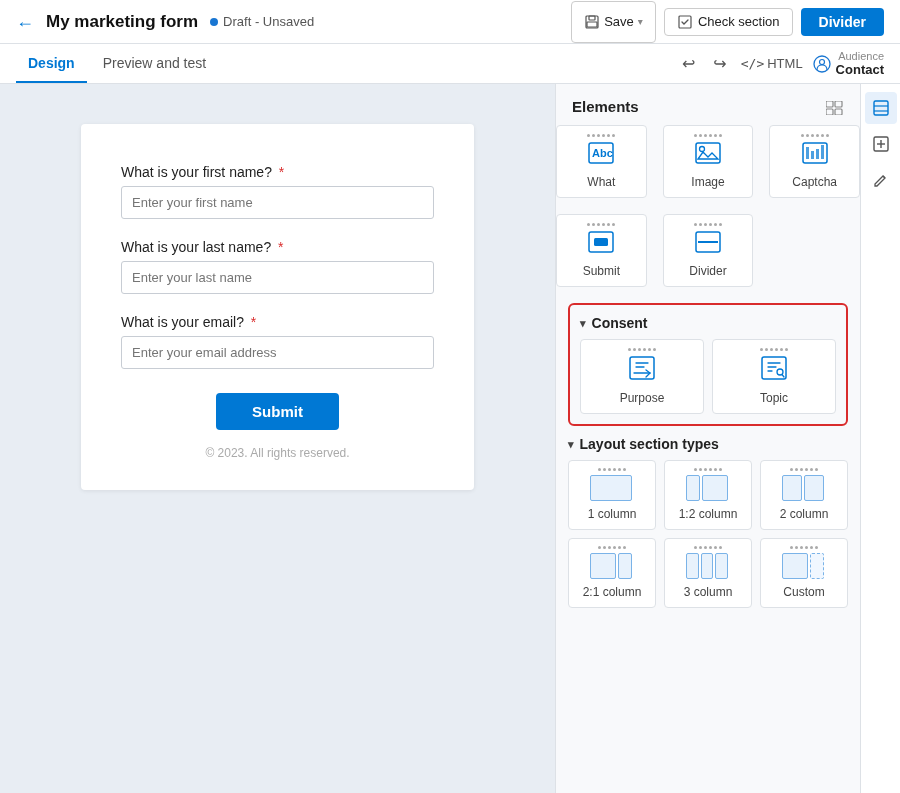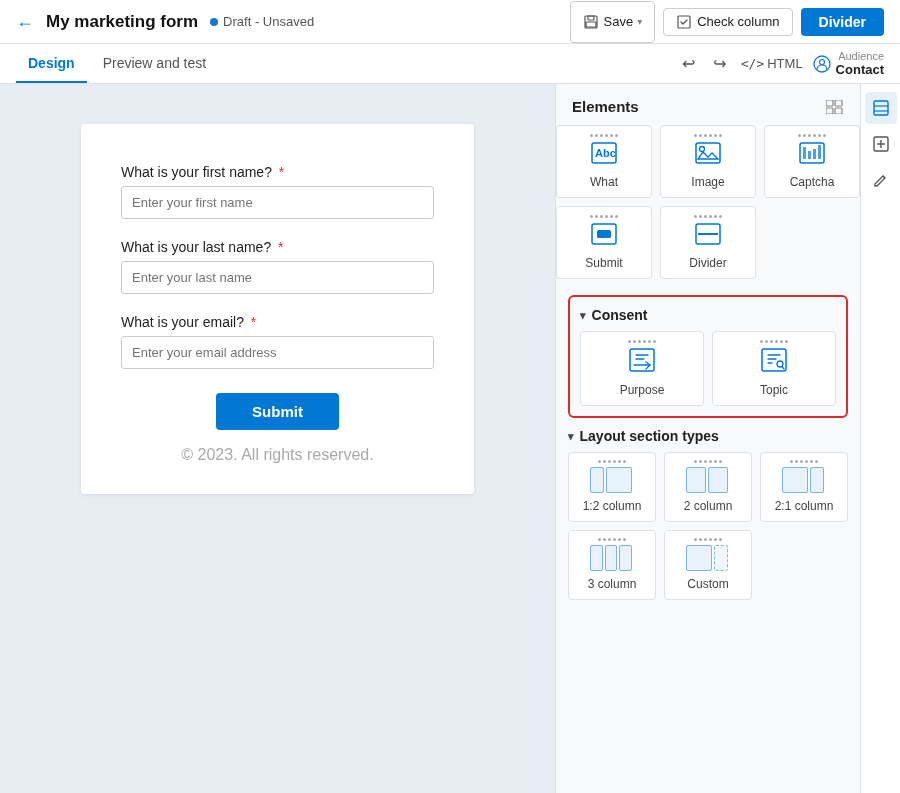--- a/index.html
+++ b/index.html
@@ -50,32 +50,32 @@
     }
     .form-field { margin-bottom: 20px; }
     .form-label { font-size: 14px; font-weight: 500; margin-bottom: 6px; color: #222; }
     .required { color: #d92c2c; margin-left: 3px; }
     .form-input {
       width: 100%; padding: 8px 10px; border: 1px solid #c8cdd4; border-radius: 3px;
       font-size: 13px; color: #aaa; background: #fff;
     }
     .submit-row { display: flex; justify-content: center; margin: 24px 0 16px; }
     .submit-btn { background: #0078d4; color: #fff; border: none; border-radius: 4px; padding: 10px 36px; font-size: 15px; font-weight: 600; cursor: pointer; }
-    .footer-text { text-align: center; font-size: 16px; color: #aaa; margin-top: 8px; }
+    .footer-text { text-align: center; font-size: 12px; color: #aaa; margin-top: 8px; }
 
     
     .elements-panel {
       width: 305px; background: #f8f9fb; border-left: 1px solid #dde1e6;
       overflow-y: auto; padding: 0 0 16px 0;
     }
     .elements-header {
-      display: flex; align-items: center; justify-content: space-between;
+      display: flex; align-items: flex-end; justify-content: space-between;
       padding: 14px 16px 10px; font-size: 15px; font-weight: 600;
     }
-    .elements-grid { display: grid; grid-template-columns: 1fr 1fr 1fr; gap: 8px; padding: 0 0 12px; }
+    .elements-grid { display: grid; grid-template-columns: 1fr 1fr 1fr; gap: 16px; padding: 0 0 12px; }
     .element-card {
       background: #fff; border: 1px solid #dde1e6; border-radius: 4px;
       display: flex; flex-direction: column; align-items: center; justify-content: flex-end;
       padding: 8px 4px 8px; cursor: pointer; min-height: 72px;
     }
     .element-icon { font-size: 22px; color: #0078d4; margin-bottom: 4px; }
     .element-label { font-size: 12px; color: #444; }
     .dots-top { display: flex; gap: 2px; margin-bottom: 4px; flex-wrap: wrap; justify-content: center; width: 28px; }
     .dot { width: 3px; height: 3px; border-radius: 50%; background: #aaa; }
 
@@ -148,21 +148,21 @@
         <rect x="3" y="8" width="10" height="5" rx="0.5" stroke="#555" stroke-width="1.2" fill="none"></rect>
       </svg>
       <span>Save</span>
       <span style="font-size:10px; color:#888;">▾</span>
     </button>
     <button class="btn-check">
       <svg width="16" height="16" viewBox="0 0 16 16" fill="none">
         <rect x="2" y="2" width="12" height="12" rx="1" stroke="#555" stroke-width="1.2" fill="none"></rect>
         <path d="M5 8l2 2 4-4" stroke="#555" stroke-width="1.3" stroke-linecap="round"></path>
       </svg>
-      <span>Check column</span>
+      <span>Check section</span>
     </button>
     <button class="btn-publish">Divider</button>
   </div>
 </div>
 
 <div class="subheader">
   <div class="tabs">
     <div class="tab active">Design</div>
     <div class="tab">Preview and test</div>
   </div>
@@ -376,20 +376,34 @@
       </div>
     </div>
 
     <div class="layout-section">
       <div class="section-header">
         <span class="chevron">▾</span>
         <span>Layout section types</span>
       </div>
       <div class="layout-grid">
 
+        <div class="layout-card">
+          <div class="dots-top">
+            <span class="dot"></span>
+              <span class="dot"></span>
+              <span class="dot"></span>
+            <span class="dot"></span>
+              <span class="dot"></span>
+              <span class="dot"></span>
+          </div>
+          <div class="layout-preview">
+            <div class="lp-1col"></div>
+          </div>
+          <span class="layout-label">1 column</span>
+        </div>
 
         <div class="layout-card">
           <div class="dots-top">
             <span class="dot"></span>
               <span class="dot"></span>
               <span class="dot"></span>
             <span class="dot"></span>
               <span class="dot"></span>
               <span class="dot"></span>
           </div>

